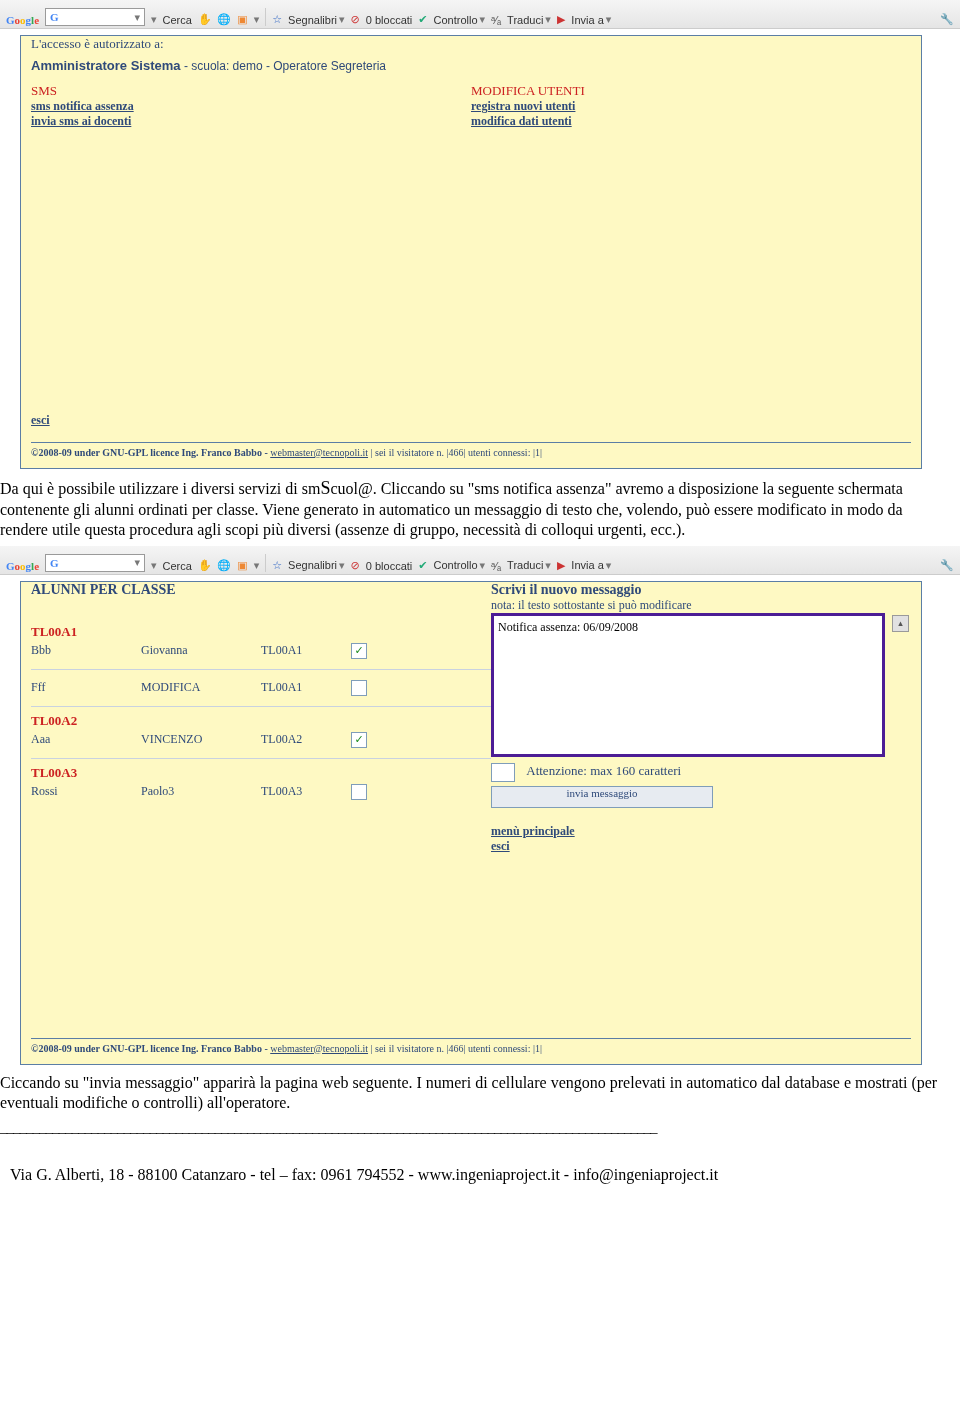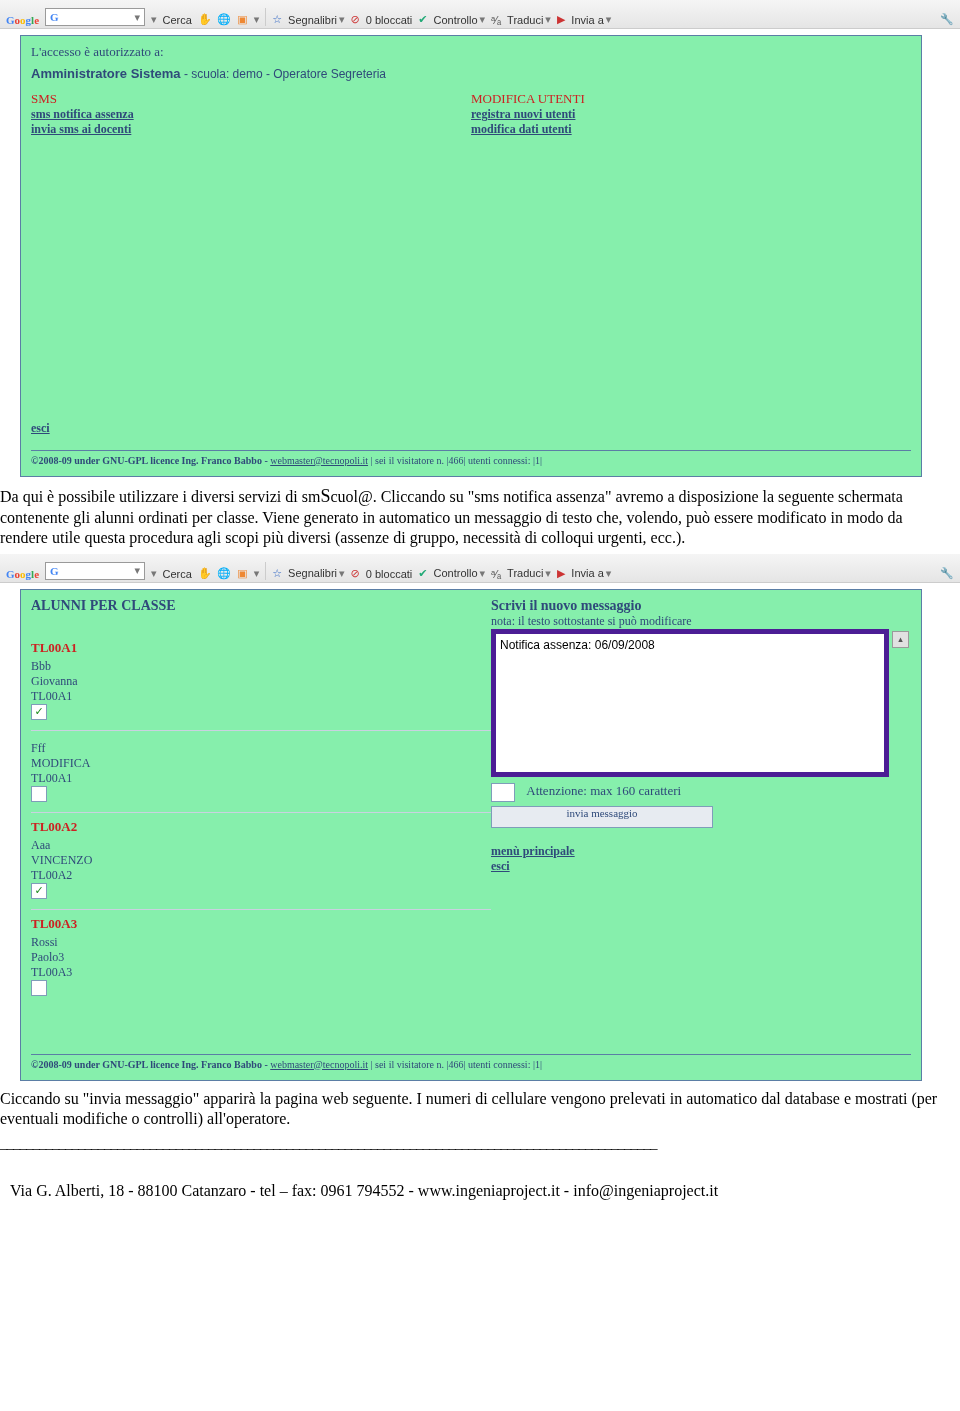--- a/index.html
+++ b/index.html
@@ -30,25 +30,25 @@
     align-items: center;
     padding: 0 4px;
     font-size: 11px;
   }
   .google-toolbar .txtbtn { display:flex; align-items:center; gap:2px;}
   .google-toolbar .sep { width:1px; height:18px; background:#ccc;}
   .screenshot-frame {
     margin: 6px 0 6px 20px;
     width: 880px;
     border: 1px solid #5b7ea5;
-    background: #86efac;
+    background: #fef9c3;
     font-family: Verdana, Tahoma, sans-serif;
     font-size: 12px;
     color: #2f4a7a;
-    padding: 8px 10px 2px 10px;
+    padding: 0 10px 2px 10px;
     position: relative;
     min-height: 440px;
   }
   .admin-title { color:#2f4a7a; font-weight:bold; font-size:13px; font-family: "Trebuchet MS", Verdana, sans-serif;}
   .admin-sub { color:#2f4a7a; font-weight:normal;}
   .access-line { color:#2f4a7a; font-family:"Trebuchet MS",Verdana; font-size:13px; margin-bottom:6px;}
   .red-head { color:#cc2222; font-family:"Trebuchet MS",Verdana; font-size:13px; }
   .blue-link { color:#2f4a7a; text-decoration:underline; font-family:"Trebuchet MS",Verdana; font-size:12px; font-weight:bold; cursor:pointer;}
   .cols { display:flex; gap:0; margin-top:6px;}
   .col { flex:1; display:flex; flex-direction:column; }
@@ -58,27 +58,27 @@
     padding: 4px 0 6px 0;
     font-size:10px;
     color:#2f4a7a;
     font-family: Verdana;
   }
   .footer-line .fl-link { color:#2f4a7a; text-decoration:underline;}
   .body-para { font-family:"Times New Roman",serif; font-size:16px; line-height:1.25; margin: 8px 10px 6px 0; color:#000;}
   .body-para .scuol-S { font-size:18px;}
   .alunni-head { color:#2f4a7a; font-weight:bold; font-family:"Trebuchet MS"; font-size:14px;}
   .class-label { color:#cc2222; font-weight:bold; font-family:"Trebuchet MS"; font-size:13px; margin-top:6px;}
-  .student-row { display:flex; font-family:"Trebuchet MS"; color:#2f4a7a; font-size:12px; margin:3px 0 10px 0;flex-direction:column;}
+  .student-row { display:flex; align-items:center; font-family:"Trebuchet MS"; color:#2f4a7a; font-size:12px; margin:3px 0 10px 0;}
   .student-row .c1{width:110px;} .student-row .c2{width:120px;} .student-row .c3{width:90px;}
   .student-row .chk{ width:14px; height:14px; border:1px solid #7f9db9; background:#fff; display:flex; align-items:center; justify-content:center; font-size:11px; color:#1a8a1a;}
   .rightpanel { width:420px;}
   .msg-title { color:#2f4a7a; font-family:"Trebuchet MS"; font-weight:bold; font-size:14px;}
   .msg-sub { color:#2f4a7a; font-family:"Trebuchet MS"; font-size:12px;}
-  .msg-box { width:380px; height:130px; border:5px solid #4c1d95; background:#fff; padding:4px; font-family:Liberation Sans, sans-serif; font-size:12px; color:#000; resize:none;}
+  .msg-box { width:380px; height:130px; border:3px solid #4c1d95; background:#fff; padding:4px; font-family:Liberation Serif, serif; font-size:12px; color:#000; resize:none;}
   .msg-box-wrap{ position:relative;}
   .scroll-arrow{ position:absolute; right:2px; top:2px; width:15px; height:15px; background:#e1e1e1; border:1px solid #9a9a9a; font-size:9px; display:flex; align-items:center; justify-content:center; color:#555;}
   .countbox{ display:inline-block; width:22px; height:17px; border:1px solid #7f9db9; background:#fff; vertical-align:middle;}
   .att-row{ margin-top:6px; font-family:"Trebuchet MS"; color:#2f4a7a; font-size:13px;}
   .send-btn{ margin-top:4px; width:220px; height:20px; border:1px solid #7f9db9; background:#e7ebf1; font-family:Tahoma; font-size:11px; text-align:center; cursor:pointer;}
   .page-footer{ font-family:"Times New Roman"; font-size:16px; color:#000; padding:30px 10px 10px 10px;}
 </style>
 </head>
 <body>
 

